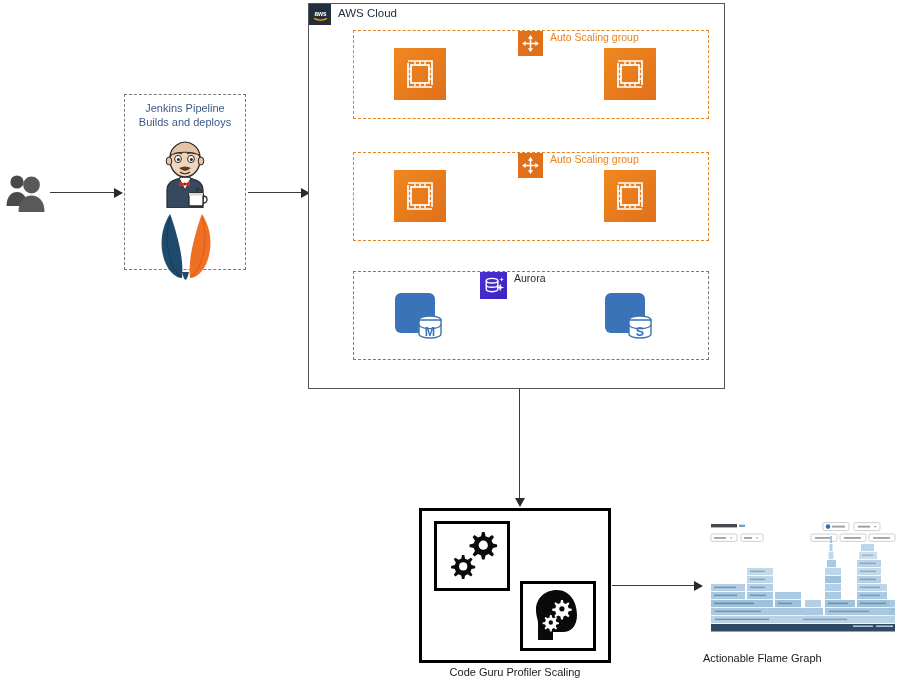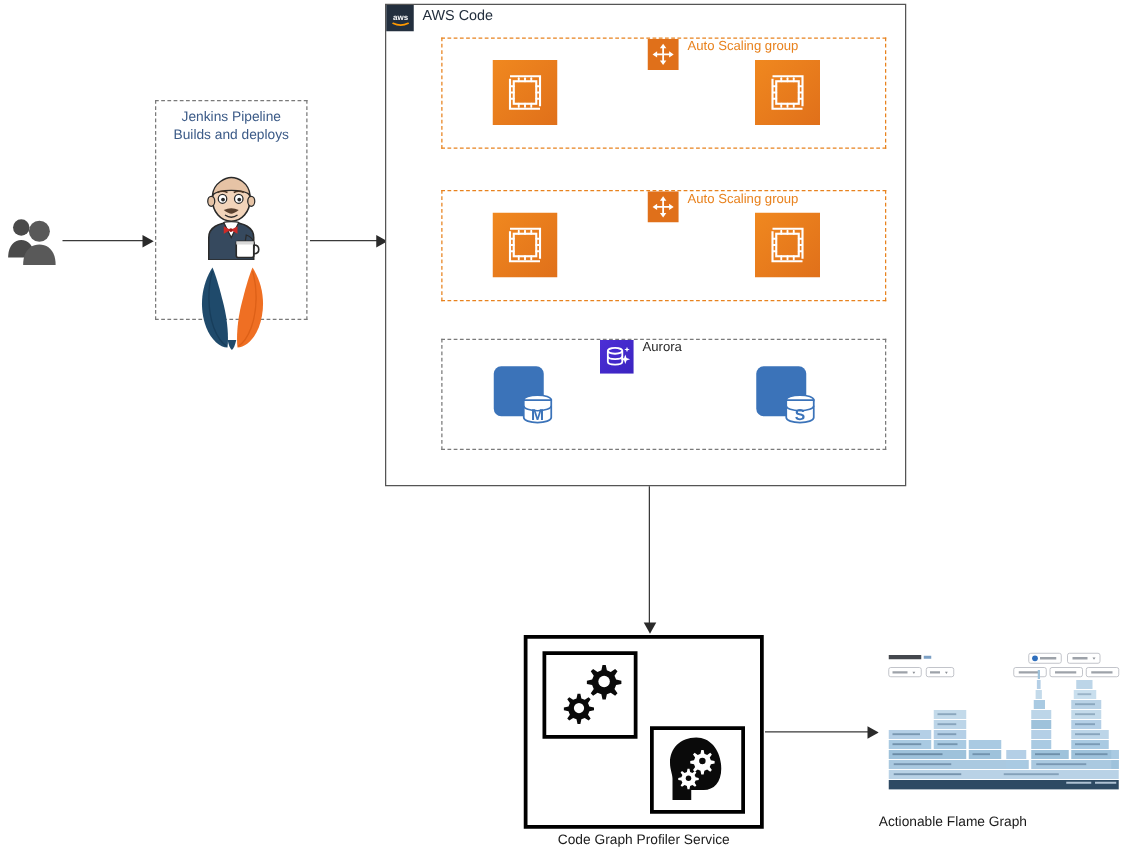--- a/index.html
+++ b/index.html
@@ -14,21 +14,21 @@
     font-family: "Liberation Sans", sans-serif;
     overflow: hidden;
   }
   .abs { position: absolute; }
 
   
   #users-actor { left: 4px; top: 172px; width: 46px; height: 42px; }
 
   
   #jenkins-box {
-    left: 124px; top: 80px; width: 122px; height: 176px;
+    left: 124px; top: 94px; width: 122px; height: 176px;
     border: 1.5px dashed #7a7a7a;
     box-sizing: border-box;
     background: #ffffff;
   }
   #jenkins-caption {
     position: absolute; left: 0; top: 7px; width: 100%;
     text-align: center;
     font-size: 11px; line-height: 13.5px;
     color: #3b5a87;
     white-space: pre-line;
@@ -207,21 +207,21 @@
 <div class="arrowhead arrow-right abs" style="left:301px; top:187.5px;"></div>
 
 <div class="abs" id="aws-cloud-box"></div>
 
 <div class="abs" id="aws-logo-badge">
   <svg viewBox="0 0 22 16" width="19" height="14" aria-hidden="true">
     <text x="11" y="9" font-family="'Liberation Sans', sans-serif" font-size="7.4" font-weight="bold" fill="#ffffff" text-anchor="middle">aws</text>
     <path d="M4 12.2 Q11 15.6 18 12.2" stroke="#ff9900" stroke-width="1.5" fill="none" stroke-linecap="round"></path>
   </svg>
 </div>
-<div class="abs" id="aws-cloud-label">AWS Code</div>
+<div class="abs" id="aws-cloud-label">AWS Cloud</div>
 
 <div class="abs group-row group-asg" id="asg-row-1"></div>
 <div class="abs row-header" style="left:518px; top:31px;">
   <span>
     <svg class="icon-sq" viewBox="0 0 26 26" width="25" height="25" aria-hidden="true">
       <rect width="26" height="26" fill="#e0701a"></rect>
       <g stroke="#ffffff" stroke-width="1.5" fill="none" stroke-linecap="round">
         <path d="M13 6.5 V19.5"></path>
         <path d="M6.5 13 H19.5"></path>
       </g>
@@ -427,21 +427,21 @@
     <path d="M34 6 C21 6 13 15 13 26 C13 32 15 35 15 39 L15 56 L30 56 L30 48 L40 48 C48 48 54 42 54 31 C54 17 46 6 34 6 Z" fill="#0a0a0a"></path>
     <g fill="#ffffff">
       <path d="M38 16 l1.9 0 .6 3 2.2 .9 2.5-1.7 1.3 1.3 -1.7 2.5 .9 2.2 3 .6 0 1.9 -3 .6 -.9 2.2 1.7 2.5 -1.3 1.3 -2.5-1.7 -2.2 .9 -.6 3 -1.9 0 -.6-3 -2.2-.9 -2.5 1.7 -1.3-1.3 1.7-2.5 -.9-2.2 -3-.6 0-1.9 3-.6 .9-2.2 -1.7-2.5 1.3-1.3 2.5 1.7 2.2-.9 Z"></path>
       <path d="M27 31 l1.6 0 .5 2.5 1.8 .8 2.1-1.4 1.1 1.1 -1.4 2.1 .8 1.8 2.5 .5 0 1.6 -2.5 .5 -.8 1.8 1.4 2.1 -1.1 1.1 -2.1-1.4 -1.8 .8 -.5 2.5 -1.6 0 -.5-2.5 -1.8-.8 -2.1 1.4 -1.1-1.1 1.4-2.1 -.8-1.8 -2.5-.5 0-1.6 2.5-.5 .8-1.8 -1.4-2.1 1.1-1.1 2.1 1.4 1.8-.8 Z"></path>
     </g>
     <circle cx="38.9" cy="24.8" r="2.6" fill="#0a0a0a"></circle>
     <circle cx="27.8" cy="38.5" r="2.2" fill="#0a0a0a"></circle>
   </svg>
 </div>
 
-<div class="abs" id="codeguru-caption">Code Graph Profiler Service</div>
+<div class="abs" id="codeguru-caption">Code Guru Profiler Scaling</div>
 
 <div class="conn conn-h abs" style="left:612px; top:585px; width:84px;"></div>
 <div class="arrowhead arrow-right abs" style="left:694px; top:580.5px;"></div>
 
 <div class="abs" id="flamegraph-panel">
   <svg viewBox="0 0 196 128" width="196" height="128" aria-hidden="true">
     <rect width="196" height="128" fill="#ffffff"></rect>
 
     <g>
       <rect x="8" y="4" width="26" height="3.4" fill="#44474d"></rect>

